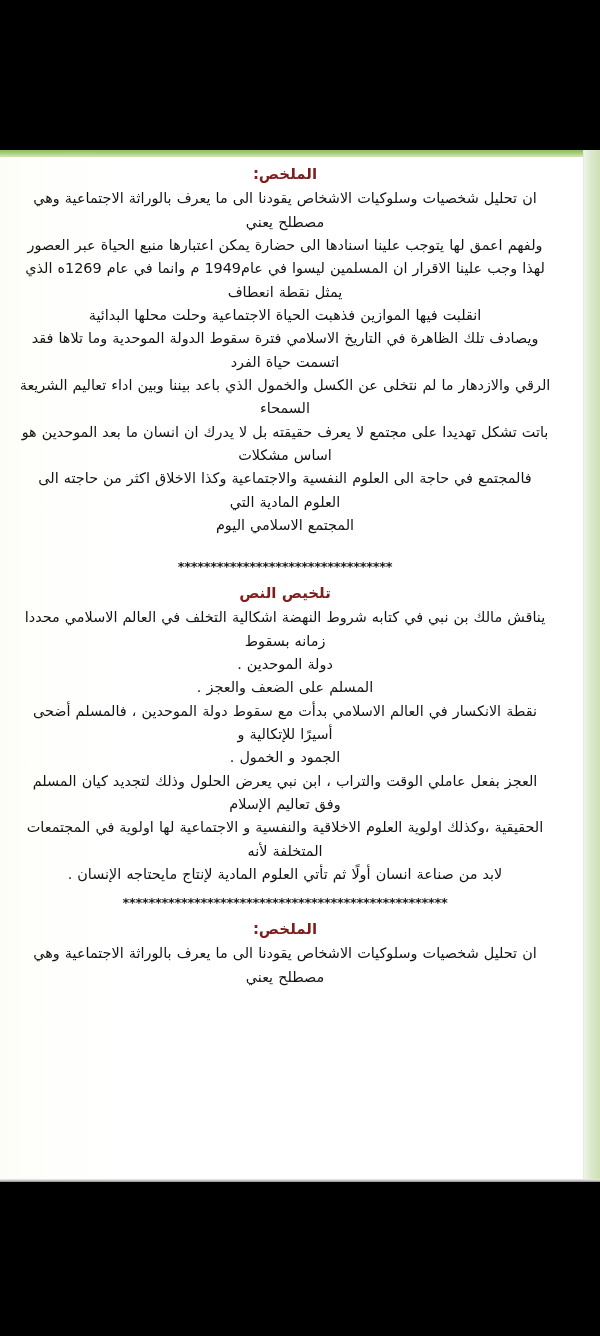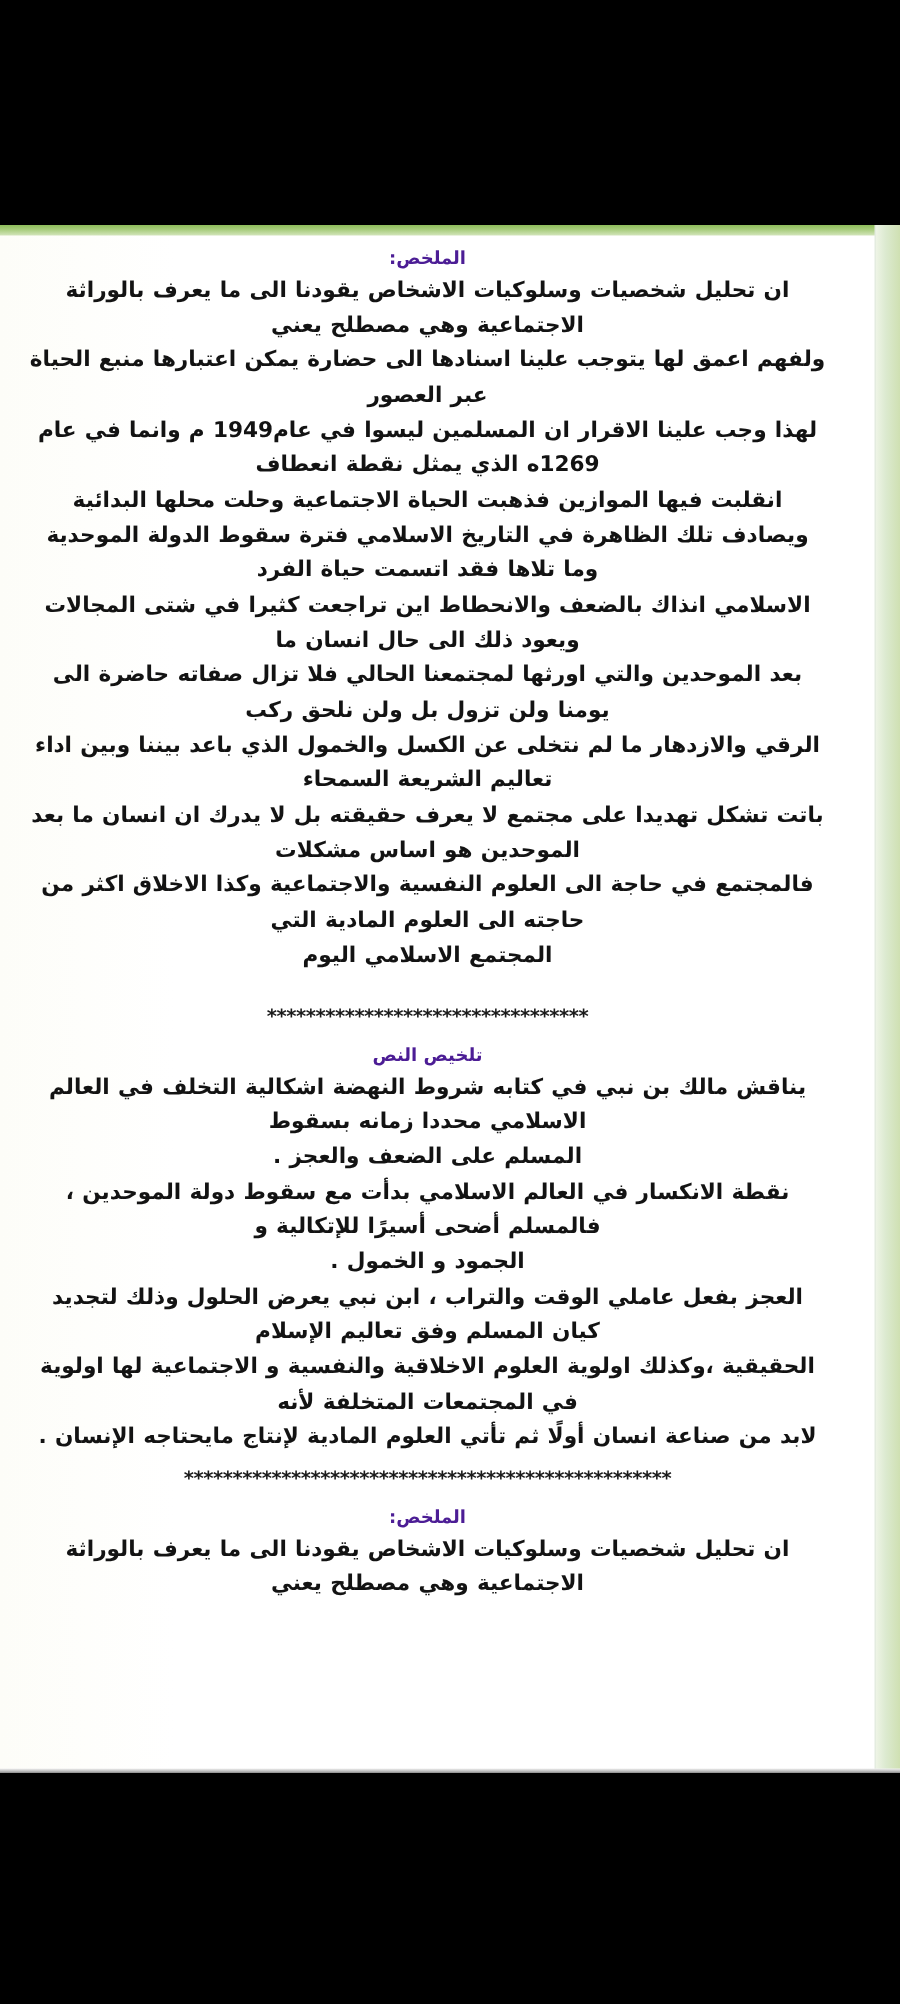--- a/index.html
+++ b/index.html
@@ -91,31 +91,31 @@
     box-sizing: border-box;
     text-align: center;
     direction: rtl;
   }
 
   .block {
     margin: 0;
   }
 
   .heading {
-    font-size: 12px;
+    font-size: 15px;
     font-weight: bold;
-    color: #4c1d95;
+    color: #7f1d1d;
     line-height: 1.55;
     margin: 6px 0 1px 0;
     letter-spacing: 0;
   }
 
   .para {
     font-size: 14.4px;
-    font-weight: bold;
+    font-weight: normal;
     color: #131313;
     line-height: 1.62;
     margin: 0;
     text-align: center;
     word-spacing: 0.5px;
   }
 
   .sep {
     font-size: 13px;
     font-weight: bold;
@@ -145,36 +145,35 @@
     <div id="content">
 
       <div class="heading">الملخص:</div>
 
       <div class="block">
         <p class="para">ان تحليل شخصيات وسلوكيات الاشخاص يقودنا الى ما يعرف بالوراثة الاجتماعية وهي مصطلح يعني</p>
         <p class="para">ولفهم اعمق لها يتوجب علينا اسنادها الى حضارة يمكن اعتبارها منبع الحياة عبر العصور</p>
         <p class="para">لهذا وجب علينا الاقرار ان المسلمين ليسوا في عام1949 م وانما في عام 1269ه الذي يمثل نقطة انعطاف</p>
         <p class="para">انقلبت فيها الموازين فذهبت الحياة الاجتماعية وحلت محلها البدائية</p>
         <p class="para">ويصادف تلك الظاهرة في التاريخ الاسلامي فترة سقوط الدولة الموحدية وما تلاها فقد اتسمت حياة الفرد</p>
-        <p class="para">الاسلامي انذاك بالضعف والانحطاط اين تراجعت كثيرا في شتى المجالات ويعود ذلك الى حال انسان ما</p>
-        <p class="para">بعد الموحدين والتي اورثها لمجتمعنا الحالي فلا تزال صفاته حاضرة الى يومنا ولن تزول بل ولن نلحق ركب</p>
         <p class="para">الرقي والازدهار ما لم نتخلى عن الكسل والخمول الذي باعد بيننا وبين اداء تعاليم الشريعة السمحاء</p>
         <p class="para">باتت تشكل تهديدا على مجتمع لا يعرف حقيقته بل لا يدرك ان انسان ما بعد الموحدين هو اساس مشكلات</p>
         <p class="para">فالمجتمع في حاجة الى العلوم النفسية والاجتماعية وكذا الاخلاق اكثر من حاجته الى العلوم المادية التي</p>
         <p class="para">المجتمع الاسلامي اليوم</p>
       </div>
 
       <div class="gap-md"></div>
 
       <div class="sep">*********************************</div>
 
       <div class="heading">تلخيص النص</div>
 
       <div class="block">
         <p class="para">يناقش مالك بن نبي في كتابه شروط النهضة اشكالية التخلف في العالم الاسلامي محددا زمانه بسقوط</p>
+        <p class="para">دولة الموحدين .</p>
         <p class="para">المسلم على الضعف والعجز .</p>
         <p class="para">نقطة الانكسار في العالم الاسلامي بدأت مع سقوط دولة الموحدين ، فالمسلم أضحى أسيرًا للإتكالية و</p>
         <p class="para">الجمود و الخمول .</p>
         <p class="para">العجز بفعل عاملي الوقت والتراب ، ابن نبي يعرض الحلول وذلك لتجديد كيان المسلم وفق تعاليم الإسلام</p>
         <p class="para">الحقيقية ،وكذلك اولوية العلوم الاخلاقية والنفسية و الاجتماعية لها اولوية في المجتمعات المتخلفة لأنه</p>
         <p class="para">لابد من صناعة انسان أولًا ثم تأتي العلوم المادية لإنتاج مايحتاجه الإنسان .</p>
       </div>
 
       <div class="sep">**************************************************</div>
 

